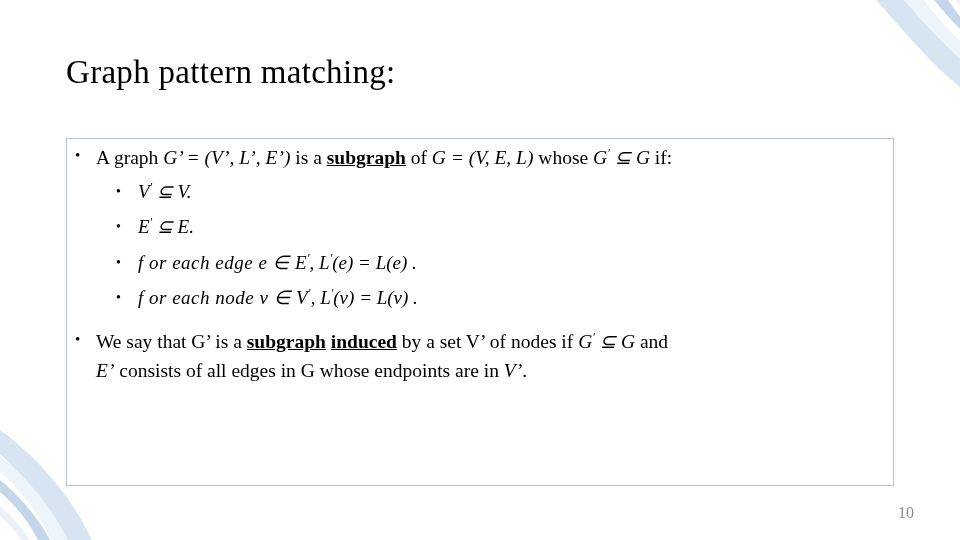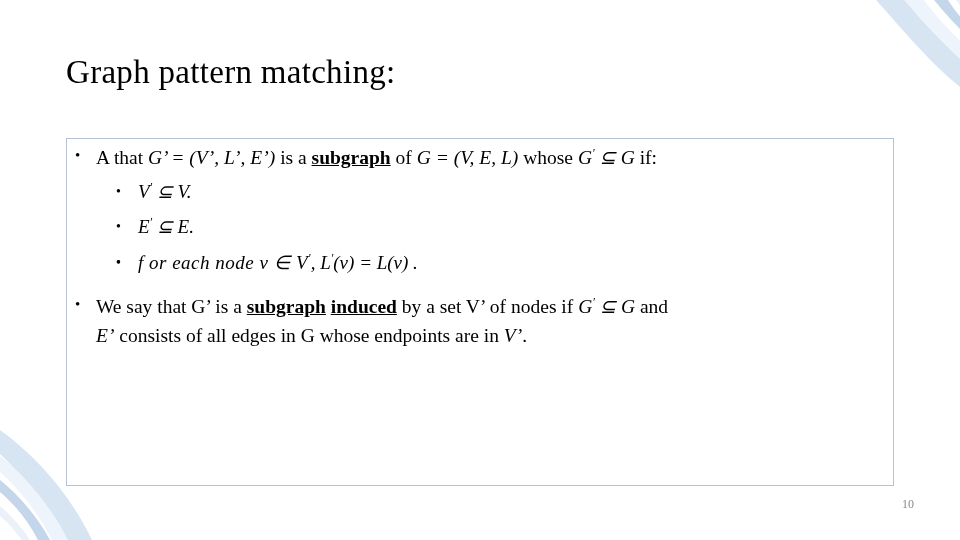--- a/index.html
+++ b/index.html
@@ -98,22 +98,22 @@
   }
 
   .it { font-style: italic; margin-top: 37px; }
   .bi { font-weight: bold; text-decoration: underline; text-align: right; }
   .prime { font-style: italic; vertical-align: super; font-size: 0.62em; }
   .sp { letter-spacing: 0.5px; }
 
   .page-number {
     position: absolute;
     right: 70px;
-    bottom: 28px;
-    font-size: 12px;
+    bottom: 18px;
+    font-size: 16px;
     color: #8a8a8a;
     font-family: "Liberation Serif", serif;
   }
 </style>
 </head>
 <body>
 
 <div class="slide">
 
   <svg class="deco deco-tr" viewBox="0 0 200 160" preserveAspectRatio="none">
@@ -131,35 +131,36 @@
   </svg>
 
   <div class="title">Graph pattern matching:</div>
 
   <div class="content-box"></div>
 
   <div class="body-list">
 
     <div class="lvl1">
       <span class="bullet">•</span>
-      <span><span>A that </span><span class="it">G’ = (V’, L’, E’)</span><span> is a </span><span class="bi">subgraph</span><span> of </span><span class="it">G = (V, E, L)</span><span> whose </span><span class="it">G</span><span class="prime">′</span><span class="it"> ⊆ G</span><span> if:</span></span>
+      <span><span>A graph </span><span class="it">G’ = (V’, L’, E’)</span><span> is a </span><span class="bi">subgraph</span><span> of </span><span class="it">G = (V, E, L)</span><span> whose </span><span class="it">G</span><span class="prime">′</span><span class="it"> ⊆ G</span><span> if:</span></span>
     </div>
 
     <div class="lvl2">
       <span class="bullet">•</span>
       <span><span class="it">V</span><span class="prime">′</span><span class="it"> ⊆ V.</span></span>
     </div>
 
     <div class="lvl2">
       <span class="bullet">•</span>
       <span><span class="it">E</span><span class="prime">′</span><span class="it"> ⊆ E.</span></span>
     </div>
 
     <div class="lvl2">
       <span class="bullet">•</span>
+      <span><span class="it sp">f or each edge e ∈ E</span><span class="prime">′</span><span class="it">,  L</span><span class="prime">′</span><span class="it">(e) = L(e) .</span></span>
     </div>
 
     <div class="lvl2">
       <span class="bullet">•</span>
       <span><span class="it sp">f or each node v ∈ V</span><span class="prime">′</span><span class="it">,  L</span><span class="prime">′</span><span class="it">(v) = L(v) .</span></span>
     </div>
 
     <div class="lvl1" style="margin-top:12px;">
       <span class="bullet">•</span>
       <span><span>We say that G’ is a </span><span class="bi">subgraph</span><span>&nbsp;</span><span class="bi">induced</span><span> by a set V’ of nodes if </span><span class="it">G</span><span class="prime">′</span><span class="it"> ⊆ G</span><span> and</span><br><span class="it">E’</span><span> consists of all edges in G whose endpoints are in </span><span class="it">V’</span><span>.</span></span>

